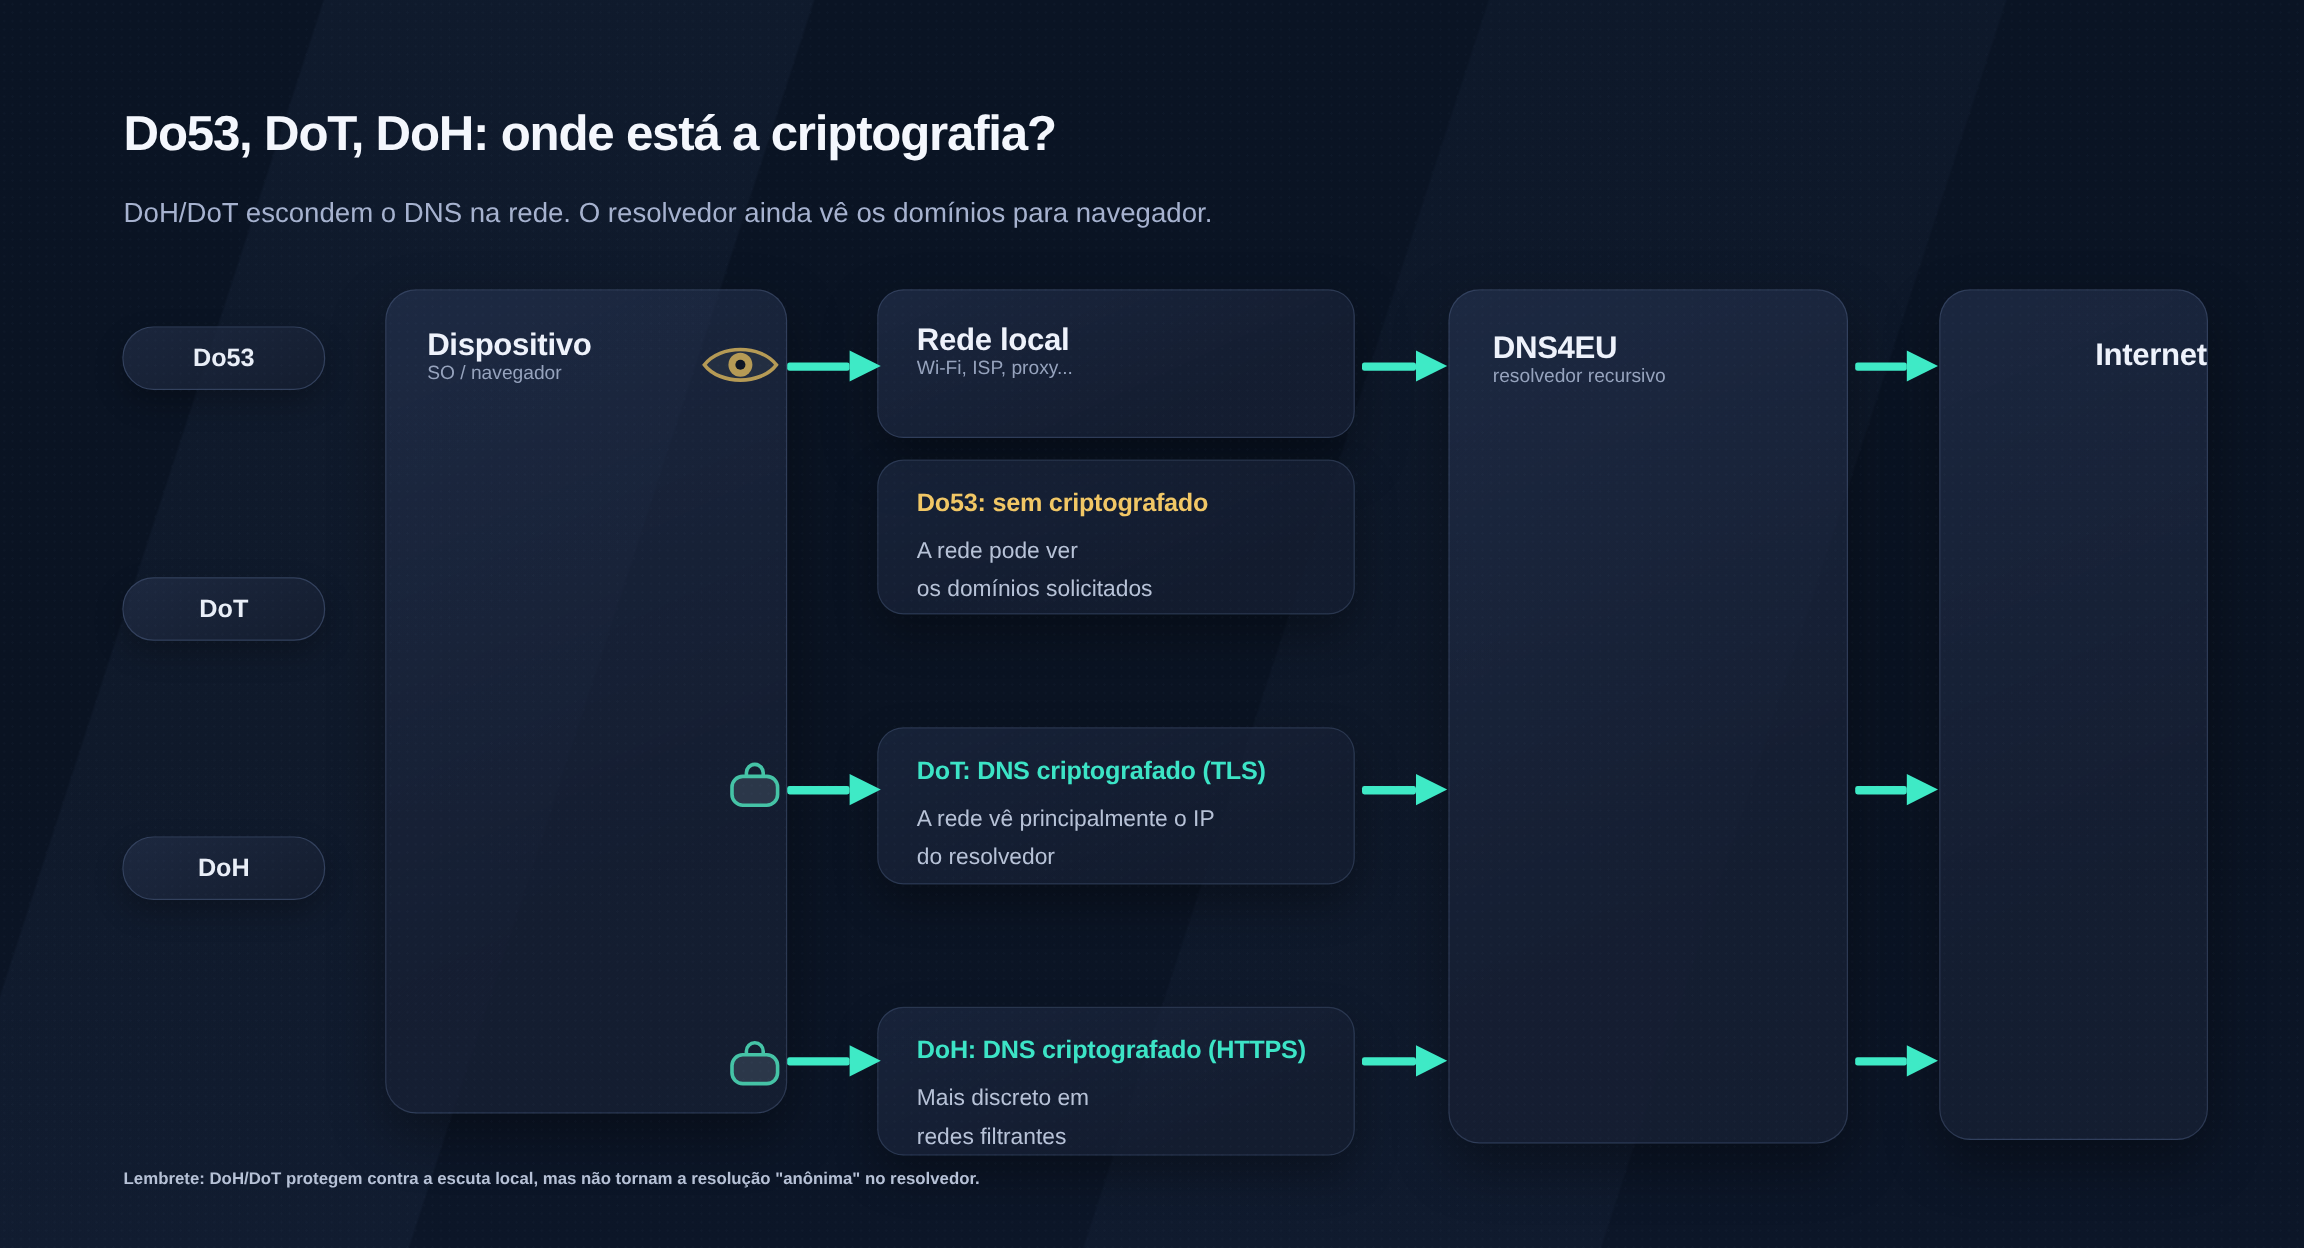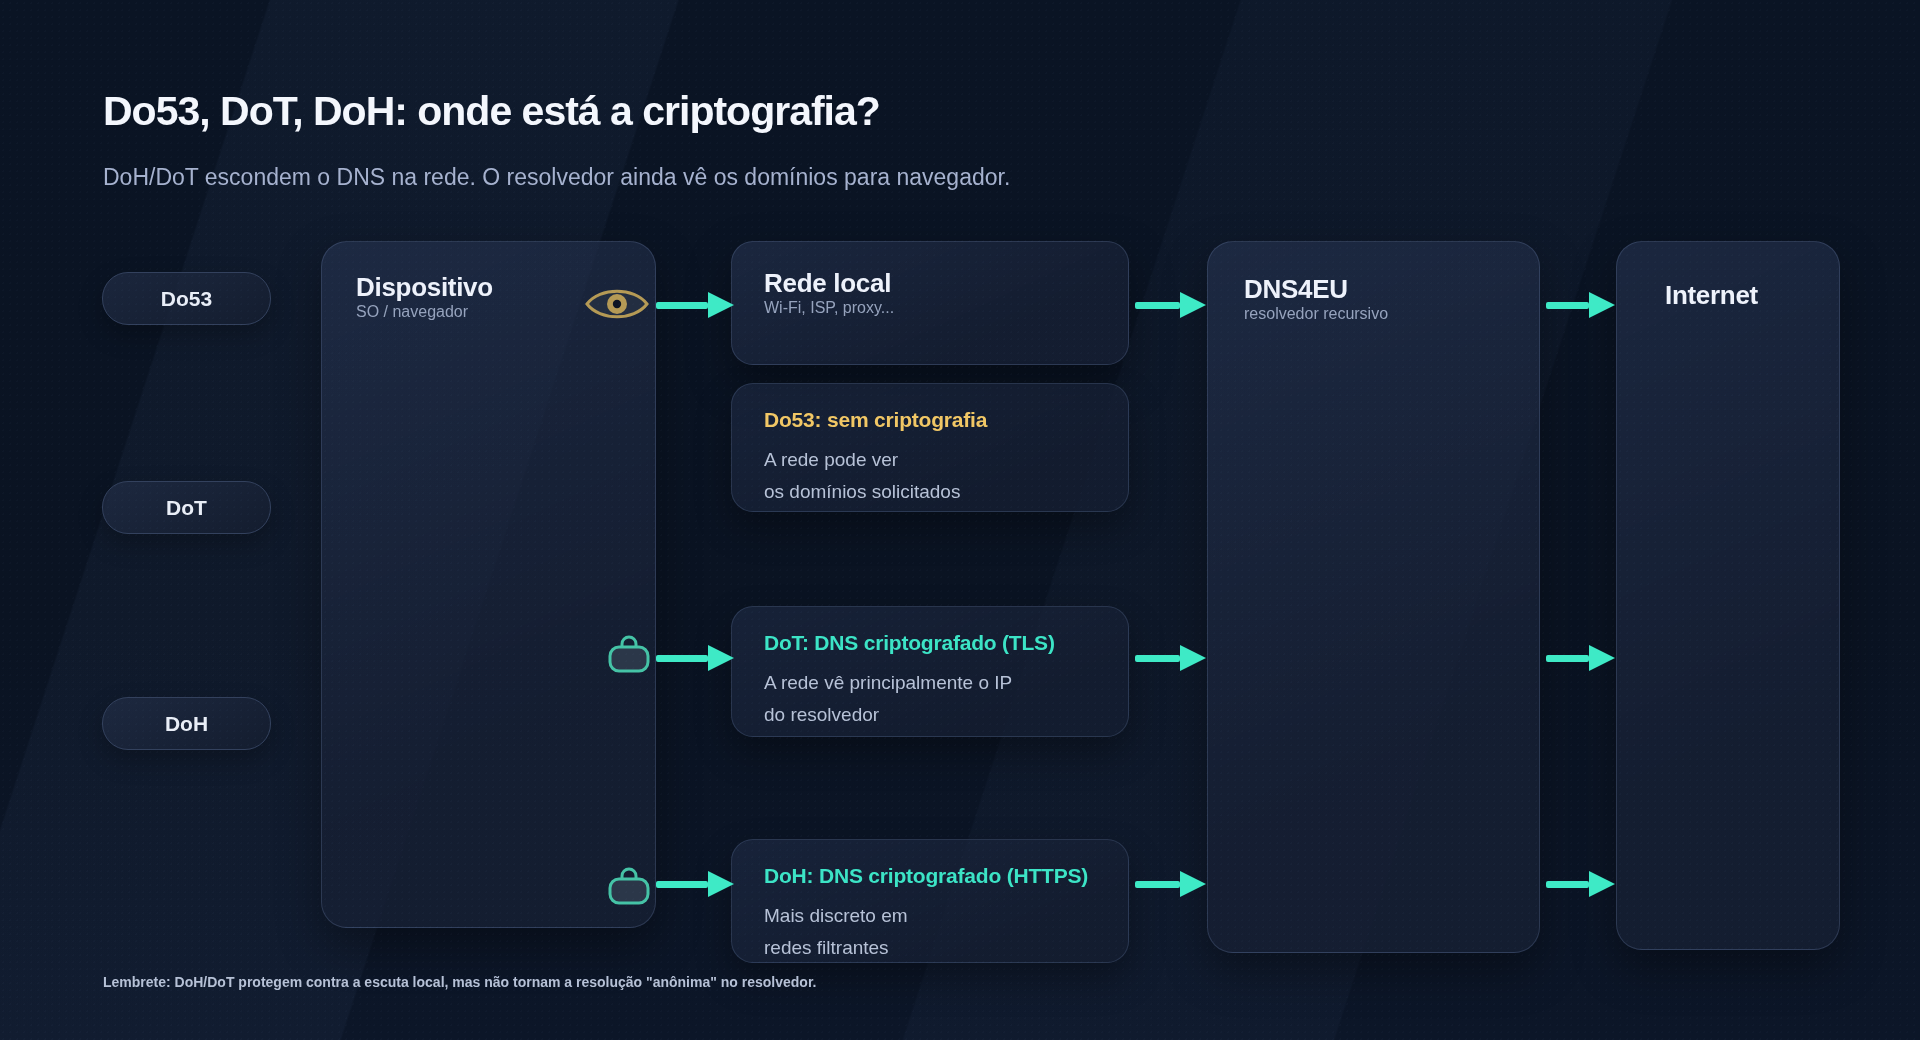--- a/index.html
+++ b/index.html
@@ -43,21 +43,21 @@
     border:1px solid rgba(130,155,200,0.22);
     background:linear-gradient(155deg,rgba(41,55,86,0.55) 0%,rgba(22,31,51,0.85) 70%);
     box-shadow:0 18px 44px rgba(0,0,0,0.35);
     box-sizing:border-box;
   }
   .card .card-title{font-size:26px;font-weight:800;color:#eef2fb;letter-spacing:-0.3px;}
   .card .card-sub{font-size:16px;color:#96a3bd;}
   .col-device{left:321px;top:241px;width:335px;height:687px;padding:30px 0 0 34px;}
   .col-network{left:731px;top:241px;width:398px;height:124px;padding:26px 0 0 32px;border-radius:22px;}
   .col-resolver{left:1207px;top:241px;width:333px;height:712px;padding:32px 0 0 36px;}
-  .col-internet{left:1616px;top:241px;width:224px;height:709px;padding:38px 0 0 48px;}
+  .col-internet{left:1616px;top:241px;width:224px;height:709px;padding:38px 0 0 48px;text-align:right;}
   .info-card{
     position:absolute;left:731px;width:398px;border-radius:22px;
     border:1px solid rgba(130,155,200,0.20);
     background:linear-gradient(155deg,rgba(36,49,78,0.50) 0%,rgba(20,29,48,0.88) 75%);
     box-shadow:0 16px 36px rgba(0,0,0,0.32);
     box-sizing:border-box;padding:24px 0 0 32px;
   }
   .info-card .info-title{font-size:21px;font-weight:800;letter-spacing:-0.2px;}
   .info-card .info-line{font-size:19px;color:#b7c2d7;line-height:32px;}
   .info-card .info-line.first{margin-top:12px;}
@@ -122,21 +122,21 @@
       <rect x="4" y="19" width="38" height="24" rx="9" fill="#2b3749" stroke="#45c3a6" stroke-width="3"></rect>
     </svg>
   </div>
 
   <div class="card col-network">
     <div class="card-title">Rede local</div>
     <div class="card-sub">Wi-Fi, ISP, proxy...</div>
   </div>
 
   <div class="info-card ic-do53">
-    <div class="info-title accent-amber">Do53: sem criptografia</div>
+    <div class="info-title accent-amber">Do53: sem criptografado</div>
     <div class="info-line first">A rede pode ver</div>
     <div class="info-line">os domínios solicitados</div>
   </div>
 
   <div class="info-card ic-dot">
     <div class="info-title accent-teal">DoT: DNS criptografado (TLS)</div>
     <div class="info-line first">A rede vê principalmente o IP</div>
     <div class="info-line">do resolvedor</div>
   </div>
 

